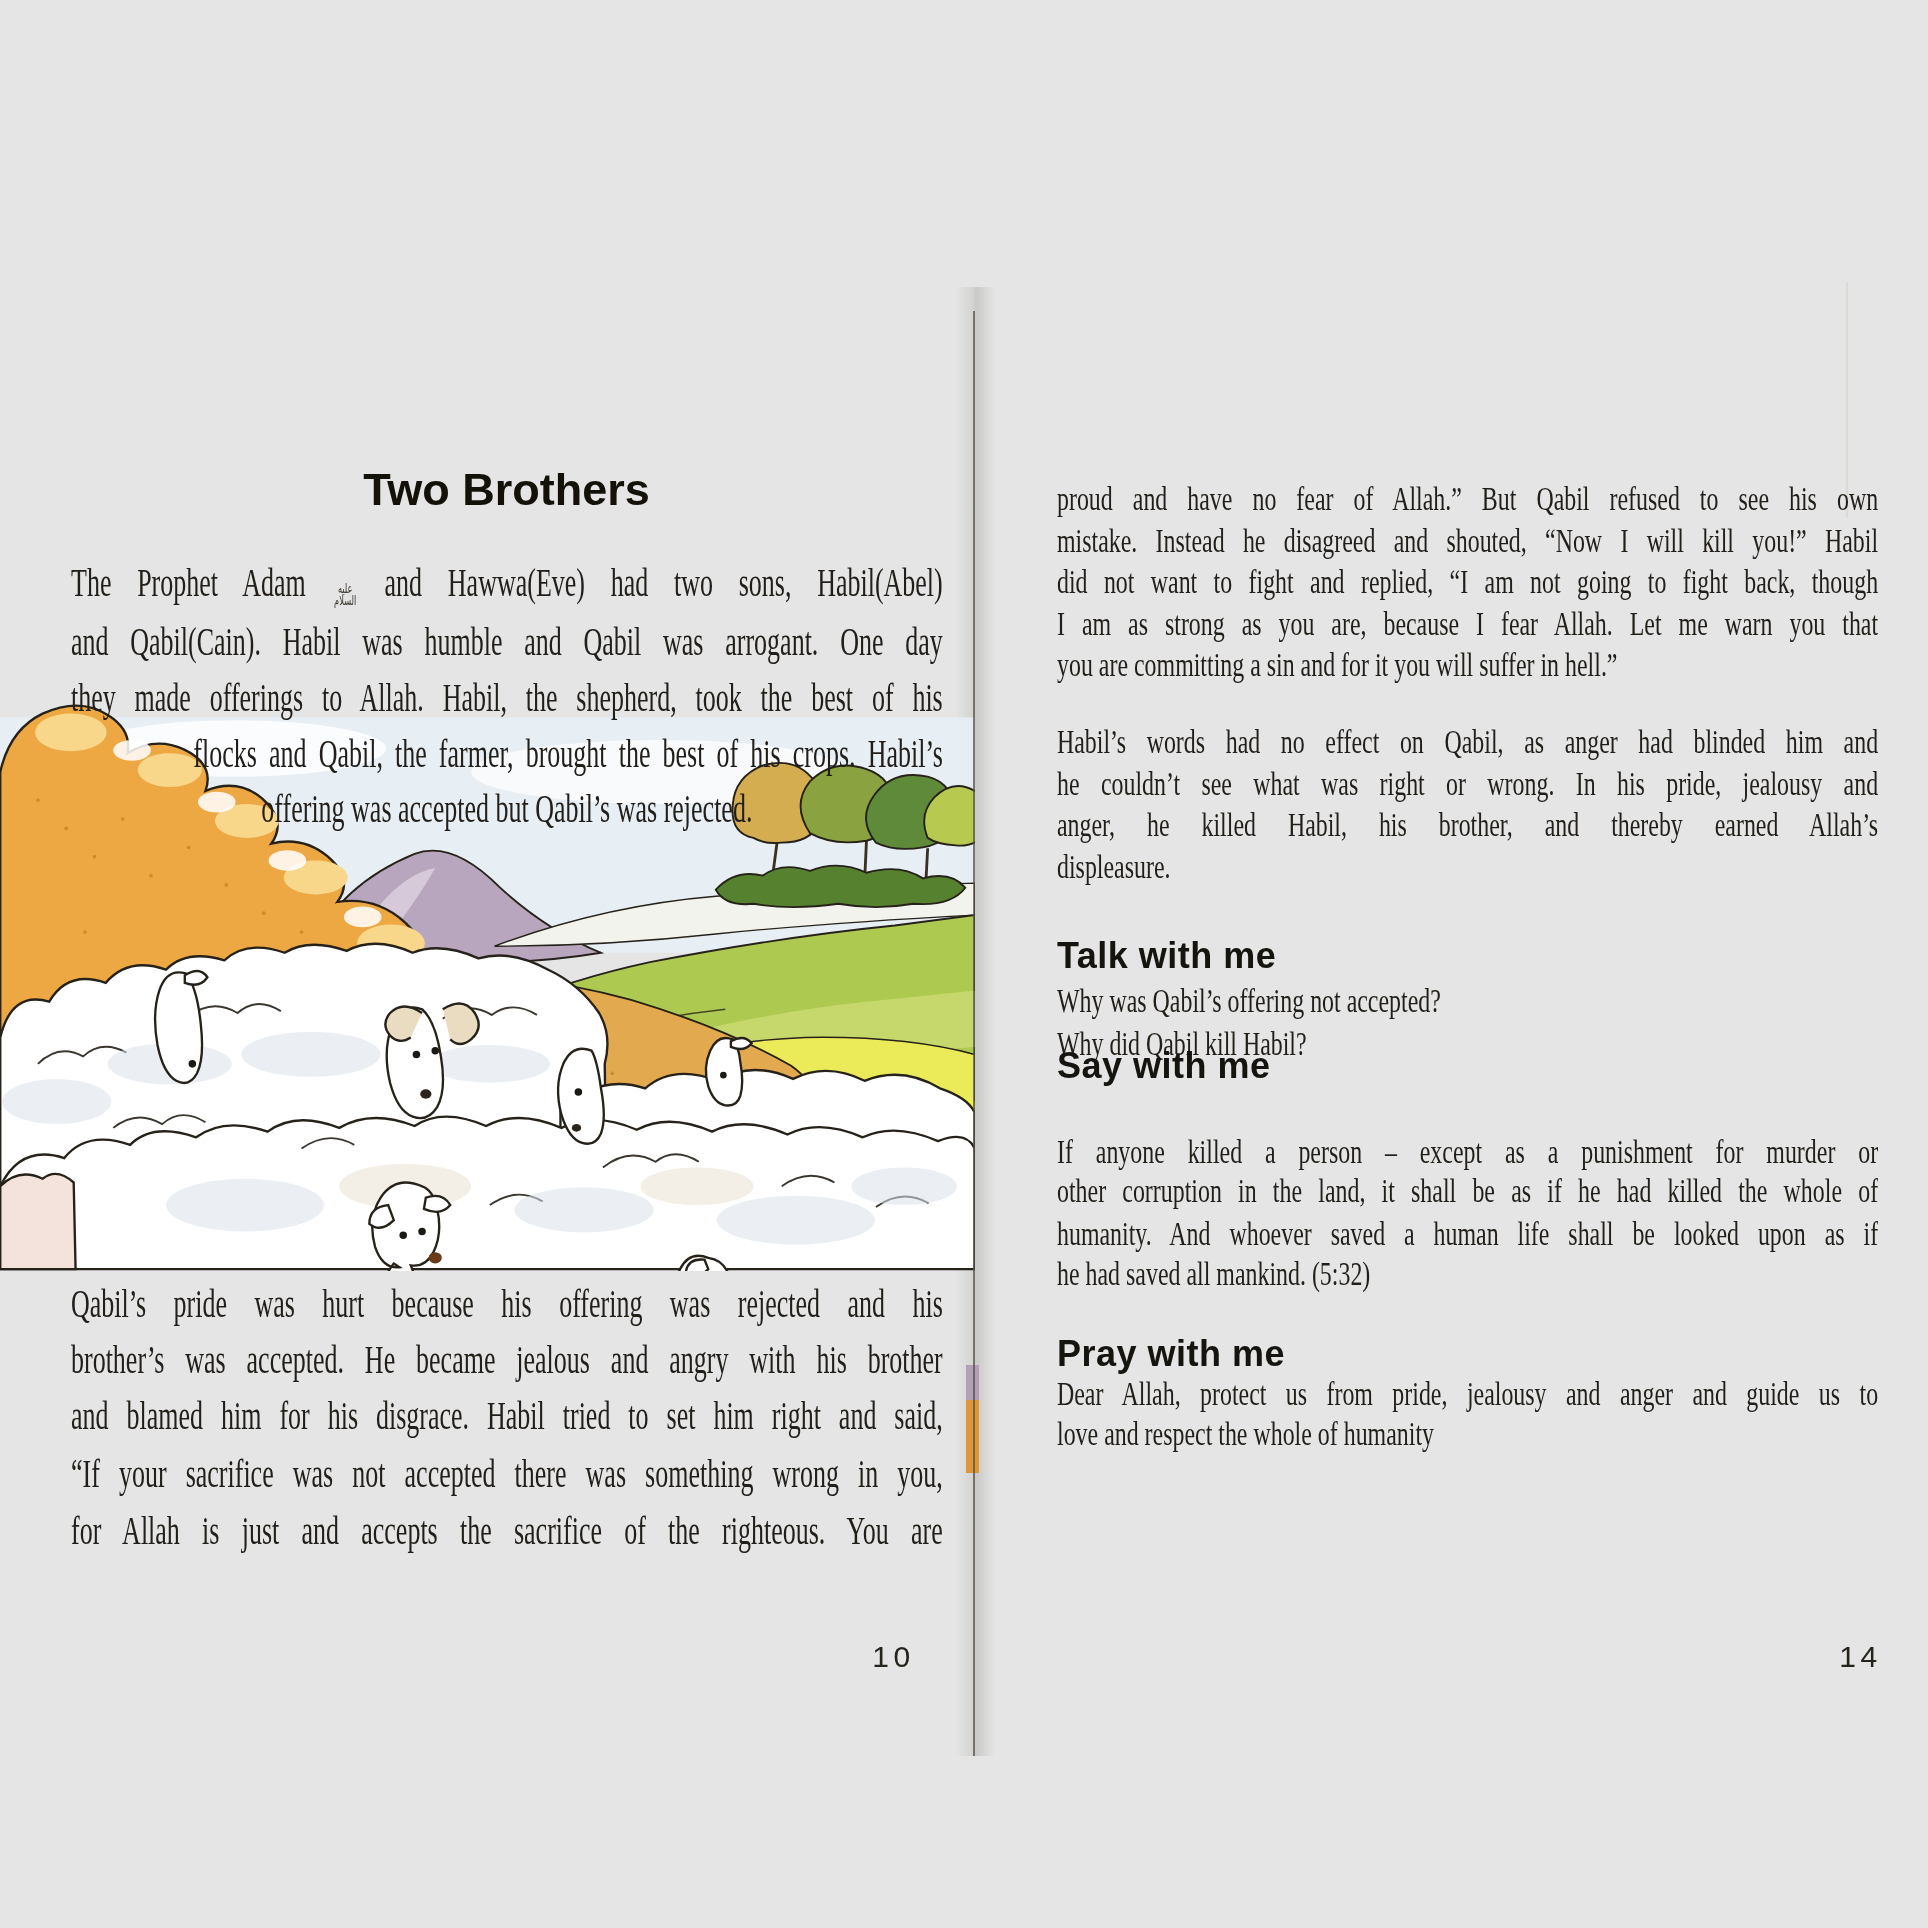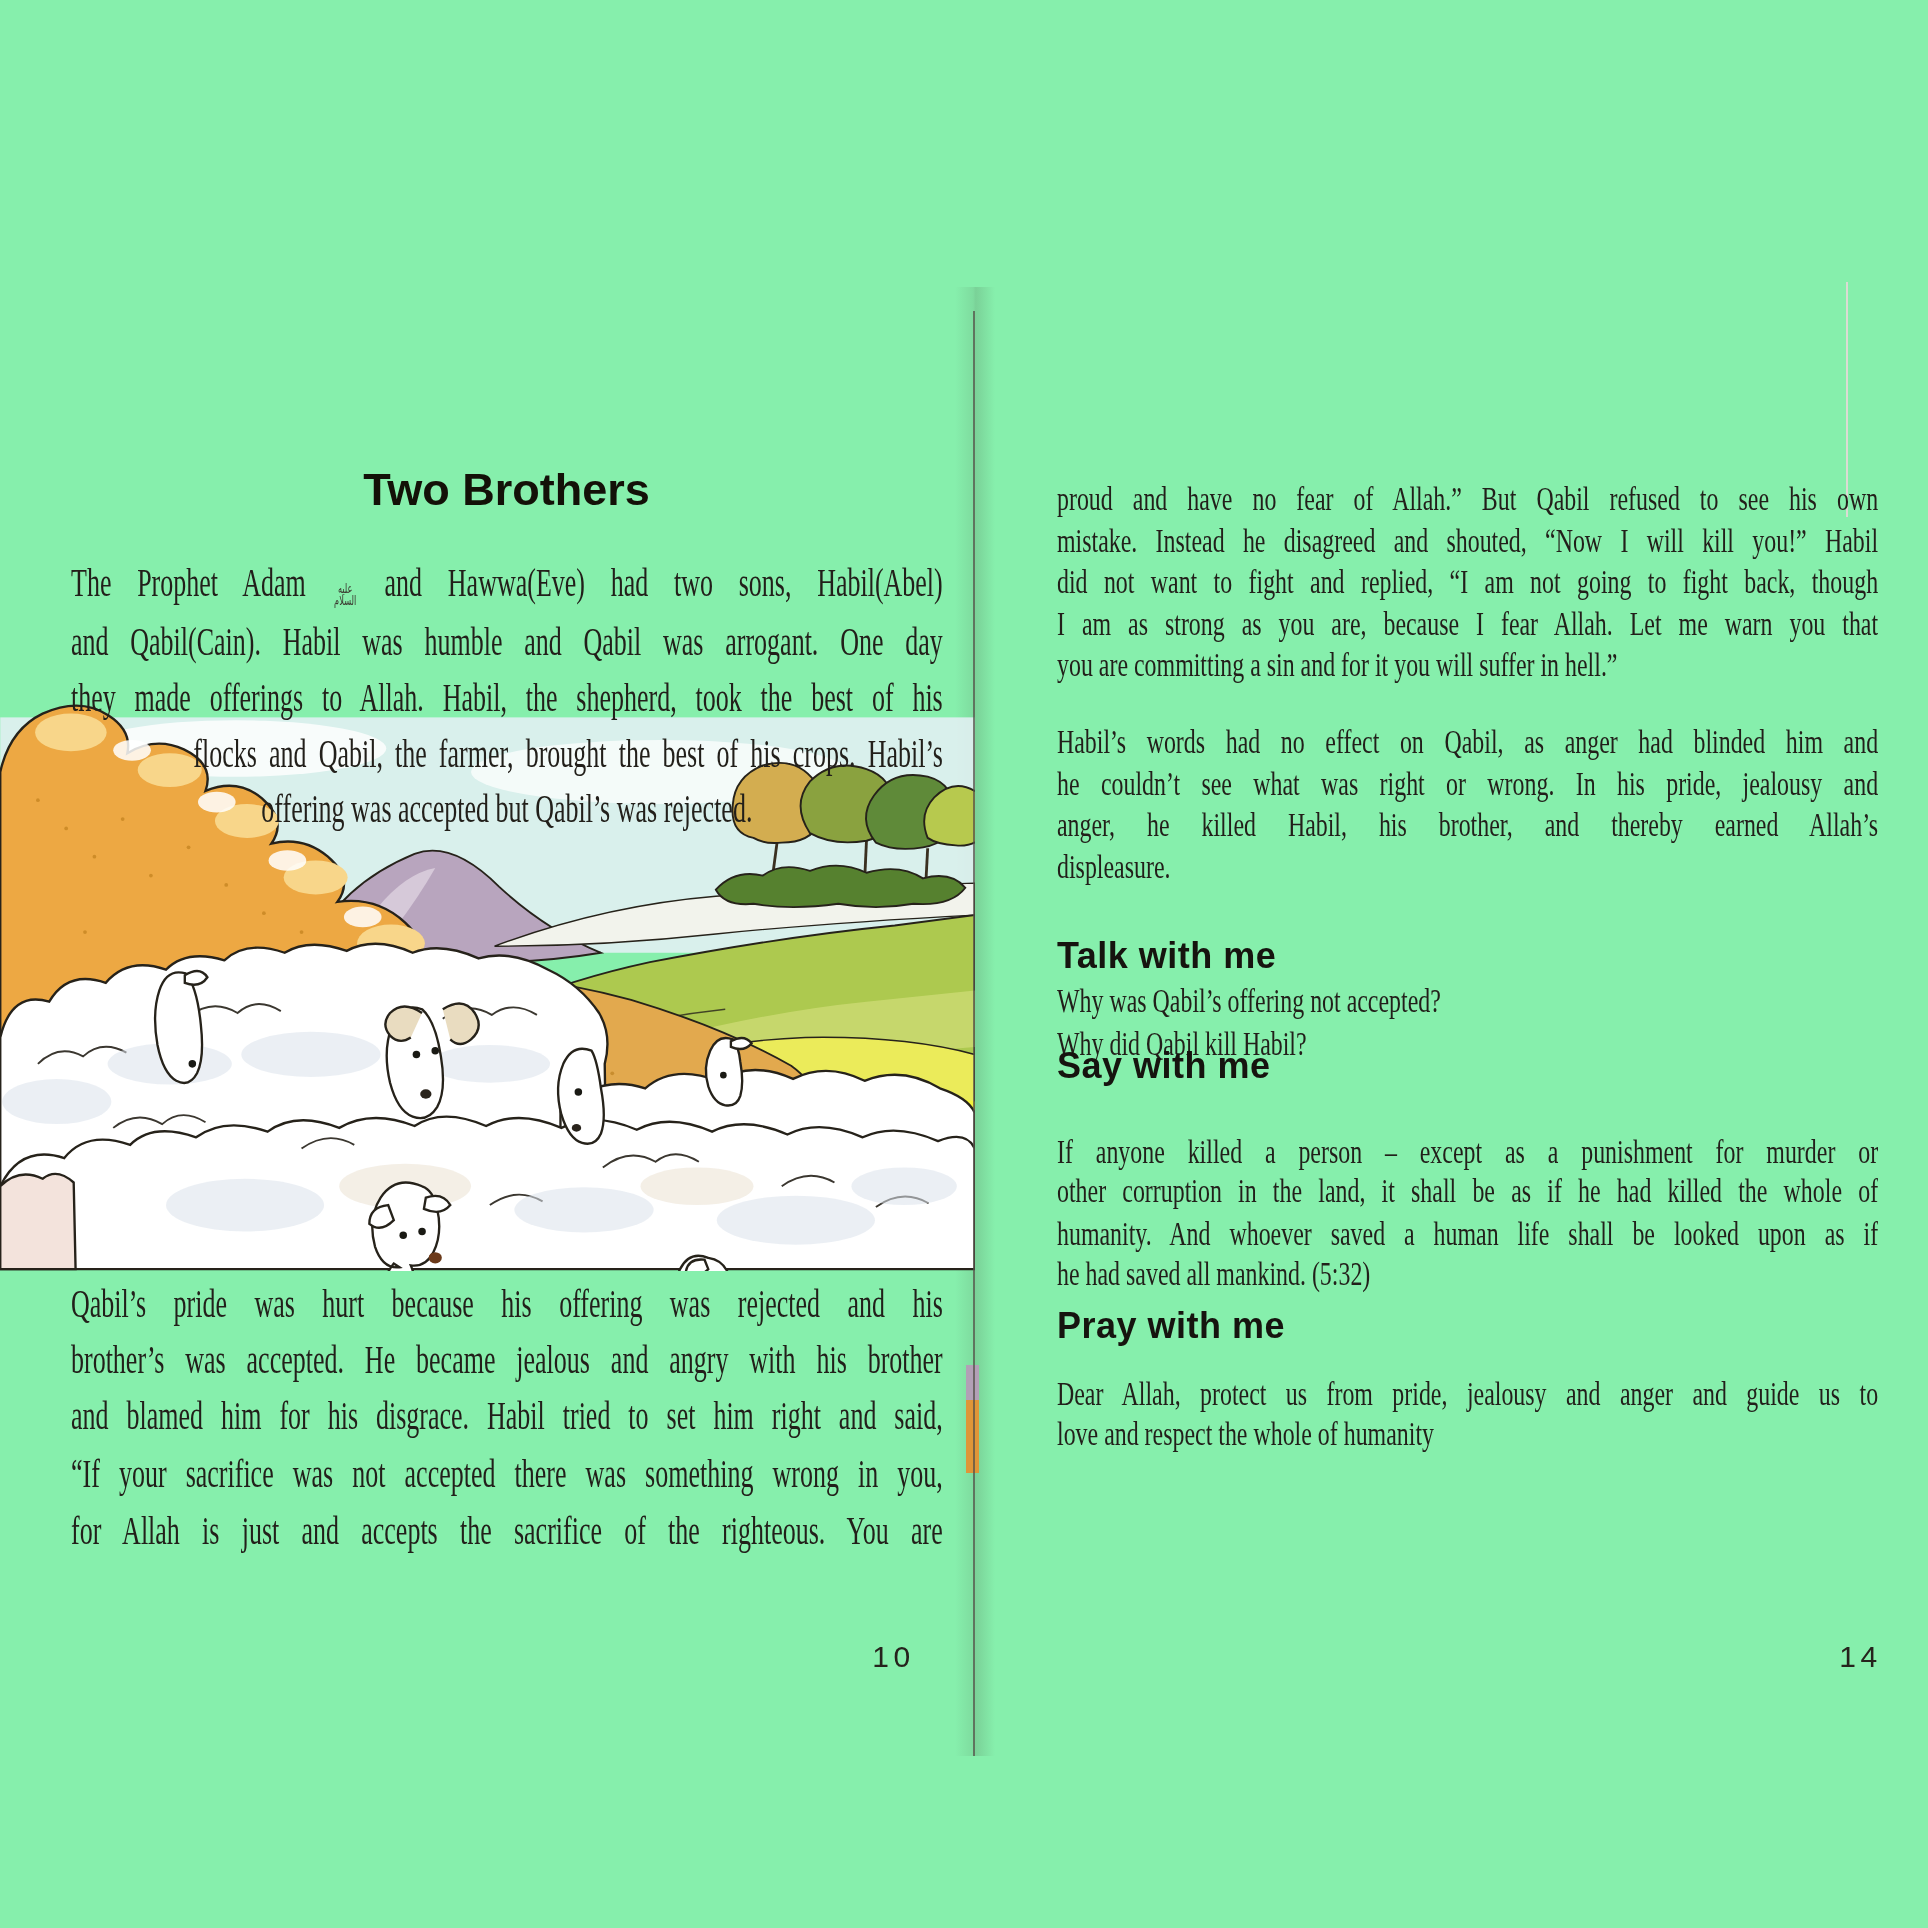--- a/index.html
+++ b/index.html
@@ -1,16 +1,16 @@
 <!DOCTYPE html>
 <html style="font-size:15px"><head>
 <meta charset="utf-8">
 <style>
   html,body{margin:0;padding:0;background:#ffffff;}
-  .canvas{position:relative;width:1928px;height:1928px;background:#86efac;overflow:hidden;
+  .canvas{position:relative;width:1928px;height:1928px;background:#e5e5e5;overflow:hidden;
           font-family:"Liberation Serif",serif;color:#221f1a;}
   
   .title{position:absolute;left:71px;width:871px;text-align:center;
          font-family:"Liberation Sans",sans-serif;font-weight:bold;font-size:45px;color:#131108;}
   .lline{position:absolute;left:71px;width:1375px;transform:scaleX(0.634);transform-origin:0 0;
          font-size:41px;line-height:56px;height:56px;overflow:hidden;}
   
   .rline{position:absolute;left:1057px;width:1168px;transform:scaleX(0.703);transform-origin:0 0;
          font-size:34px;line-height:41px;height:41px;overflow:hidden;}
   .rhead{position:absolute;left:1057px;font-family:"Liberation Sans",sans-serif;font-weight:bold;
@@ -271,21 +271,21 @@
     <div class="rhead" style="top:934px">Talk with me</div>
     <div class="rline" style="top:980px">Why was Qabil’s offering not accepted?</div>
     <div class="rline" style="top:1023px">Why did Qabil kill Habil?</div>
 
     <div class="rhead" style="top:1044px">Say with me</div>
     <div class="rline just" style="top:1131px">If anyone killed a person – except as a punishment for murder or</div>
     <div class="rline just" style="top:1170px">other corruption in the land, it shall be as if he had killed the whole of</div>
     <div class="rline just" style="top:1213px">humanity. And whoever saved a human life shall be looked upon as if</div>
     <div class="rline" style="top:1253px">he had saved all mankind. (5:32)</div>
 
-    <div class="rhead" style="top:1304px">Pray with me</div>
+    <div class="rhead" style="top:1332px">Pray with me</div>
     <div class="rline just" style="top:1373px">Dear Allah, protect us from pride, jealousy and anger and guide us to</div>
     <div class="rline" style="top:1413px">love and respect the whole of humanity</div>
 
     <div class="pagenum" style="top:1640px;left:1057px;width:825px">14</div>
   </div>
 
 
 </div>
 
 

